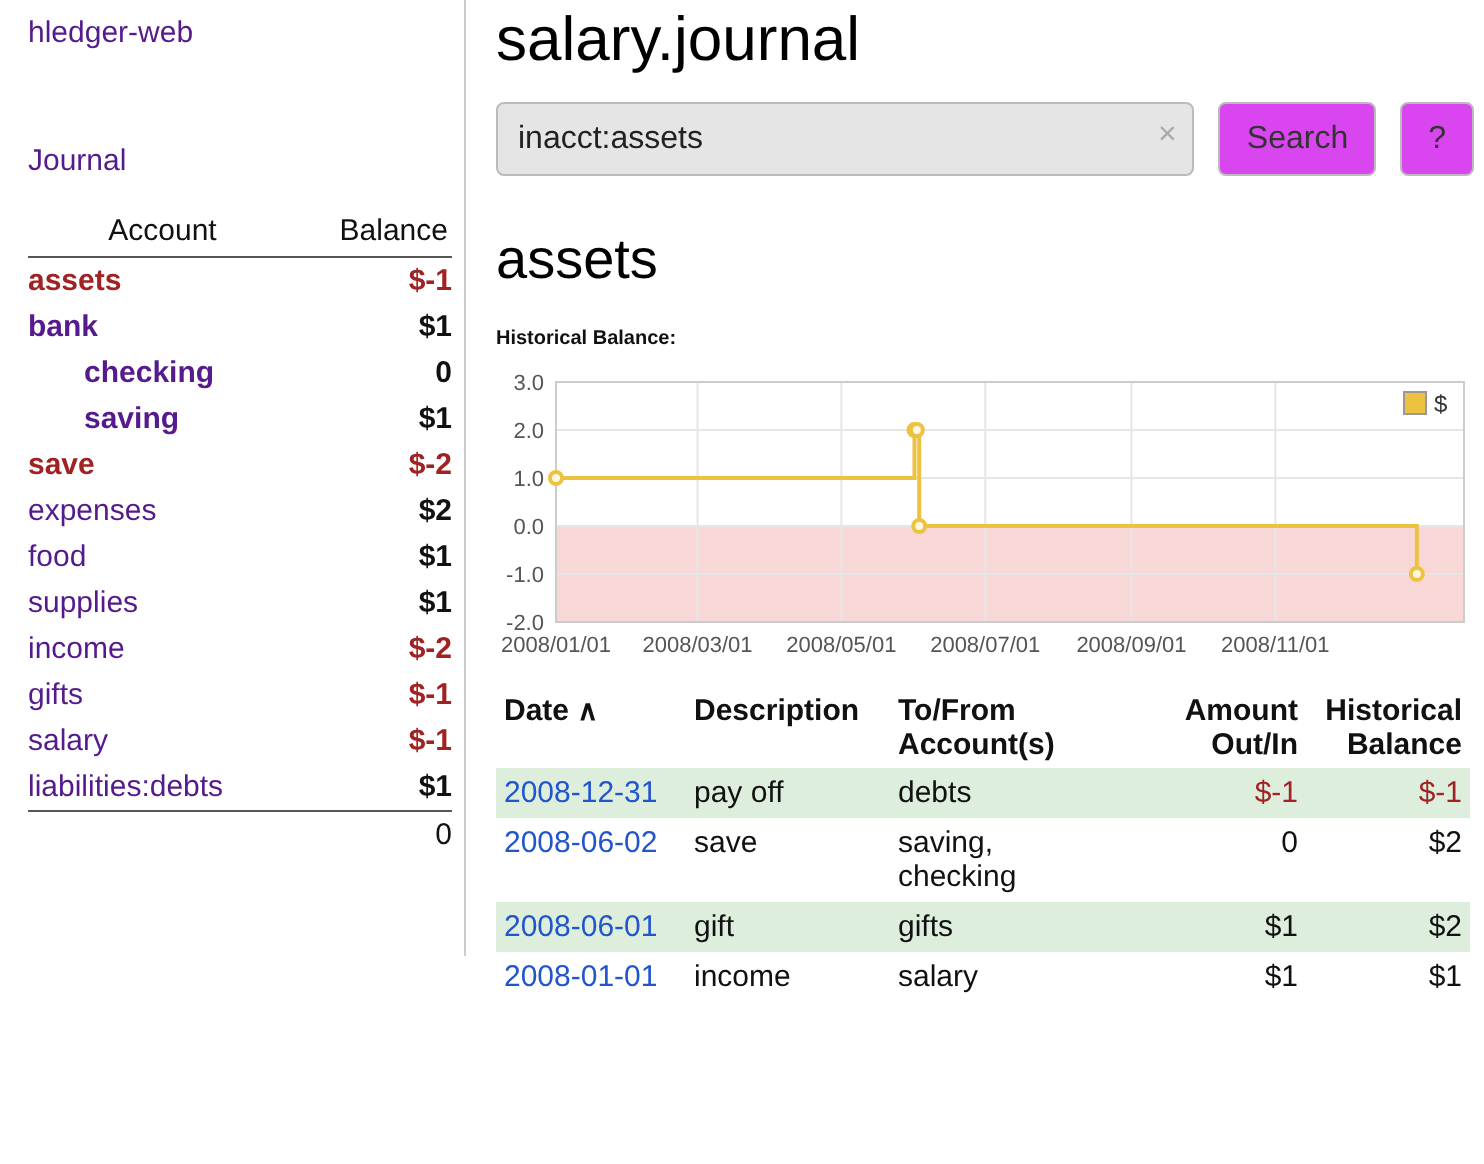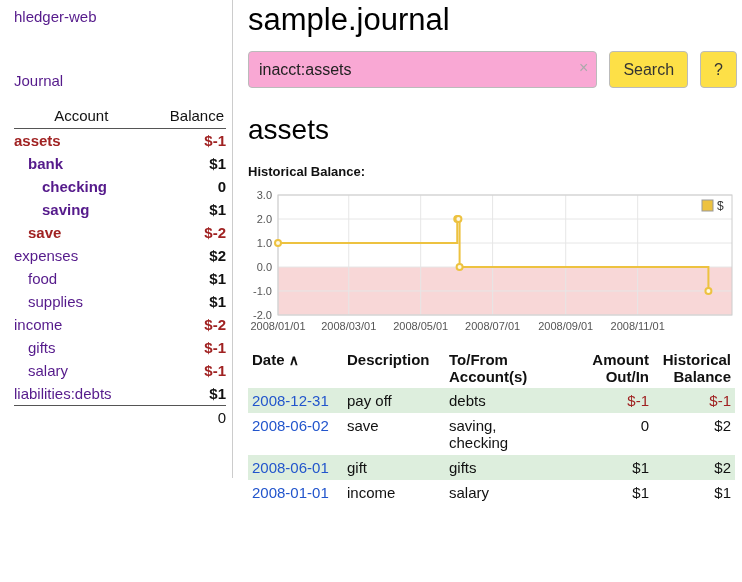--- a/index.html
+++ b/index.html
@@ -18,49 +18,49 @@
   .brand { display:block; color:#551a8b; font-size:15px; }
   .nav-journal { display:block; margin-top:47px; color:#551a8b; font-size:15px; }
   table.acct { margin-top:15px; width:212px; border-collapse:collapse; }
   table.acct th {
     font-weight:normal; text-align:center; padding:3px 0 4px 0;
     border-bottom:1px solid #555; color:#111;
   }
   table.acct th.balh { text-align:right; padding-right:2px; }
   table.acct td { padding:3px 0; vertical-align:top; }
   .acct-link { color:#551a8b; display:inline-block; }
-  .acct-link[data-level="1"] { margin-left:14px; }
+  .acct-link[data-level="1"] { margin-left:0; }
   .acct-link[data-level="2"] { margin-left:28px; }
   .acct-link[data-bold="true"] { font-weight:bold; }
   .acct-link[data-red="true"] { color:#a02222; }
   td.bal { text-align:right; font-weight:bold; padding-right:2px; }
   td.bal[data-neg="true"] { color:#a02222; }
   tr.total-row td { border-top:1px solid #555; font-weight:normal; }
 
   
   .main { position:absolute; left:248px; top:0; width:489px; }
   h1.page-title { font-size:31px; font-weight:400; margin-top:2px; color:#000; }
   .search-row { display:flex; margin-top:13px; align-items:stretch; }
   .search-wrap { position:relative; width:357px; }
   .search-wrap input {
     width:100%; height:37px; font-size:16px; font-family:"Liberation Sans",sans-serif;
     padding:6px 28px 6px 10px; border:1px solid #bbb; border-radius:4px; color:#222;
-    outline:none; background:#f9a8d4;
+    outline:none; background:#e5e5e5;
   }
   .clear-x {
     position:absolute; right:9px; top:9px; color:#aaa; font-size:16px; line-height:16px;
     cursor:pointer;
   }
   .btn {
     margin-left:12px; height:37px; padding:0 13px; font-size:16px; color:#333;
-    background:#fde047; border:1px solid #bbb; border-radius:4px; cursor:pointer;
+    background:#d946ef; border:1px solid #bbb; border-radius:4px; cursor:pointer;
     font-family:"Liberation Sans",sans-serif;
   }
   h2.acct-heading { font-size:28px; font-weight:400; margin-top:26px; color:#000; }
-  .chart-label { margin-top:18px; font-weight:bold; font-size:13px; }
+  .chart-label { margin-top:18px; font-weight:bold; font-size:10px; }
   #chart { margin-top:2px; width:487px; height:155px; }
 
   
   table.txns { margin-top:12px; width:487px; border-collapse:collapse; font-size:15px; }
   table.txns th {
     font-weight:bold; padding:3px 4px; vertical-align:top; white-space:pre-line;
     text-align:left;
   }
   table.txns th.r, table.txns td.r { text-align:right; }
   table.txns td { padding:4px 4px; vertical-align:top; white-space:pre-line; }
@@ -139,21 +139,21 @@
       </tr>
       <tr class="total-row">
         <td></td>
         <td class="bal" style="font-weight:normal">0</td>
       </tr>
     </tbody>
   </table>
 </div>
 
 <div class="main">
-  <h1 class="page-title">sample.journal</h1>
+  <h1 class="page-title">salary.journal</h1>
 
   <div class="search-row">
     <div class="search-wrap">
       <input type="text" value="inacct:assets" style="">
       <span class="clear-x">×</span>
     </div>
     <button class="btn">Search</button>
     <button class="btn">?</button>
   </div>
 

